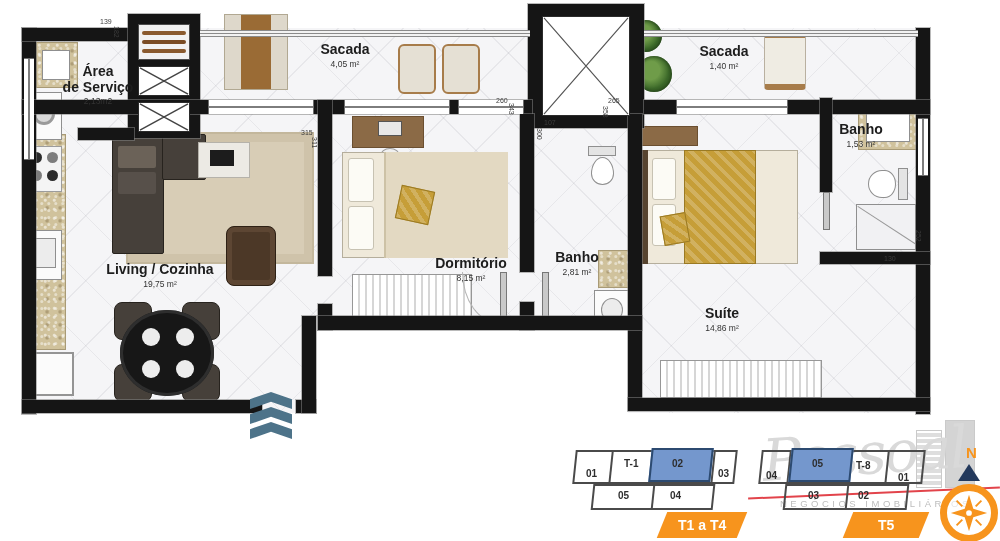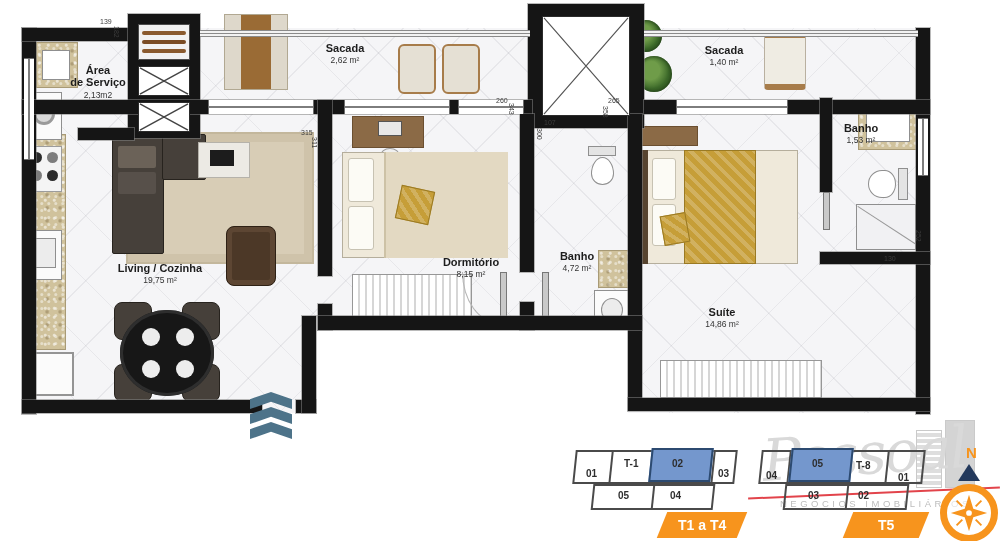--- a/index.html
+++ b/index.html
@@ -24,21 +24,21 @@
        radial-gradient(circle at 40% 80%, rgba(255,255,255,.45) 1px, transparent 2px);
      background-size:9px 9px,13px 13px,7px 7px;border:1px solid #a89a76;box-sizing:border-box;}
   .white-fix{background:#fbfbfb;border:1.5px solid #8f8f8f;box-sizing:border-box;}
   .louver{background:repeating-linear-gradient(90deg,#ffffff 0 5px,#d6d6d6 5px 7px);
           border:1.5px solid #979797;box-sizing:border-box;}
   .wood{background:#8b6a46;border:1px solid #6b4f30;box-sizing:border-box;}
   .rug{background:#d8cdb6;box-shadow:inset 0 0 0 2px #c3b79c, inset 0 0 0 10px #cfc3aa;}
   .dark{background:#46403a;border:1px solid #27231e;box-sizing:border-box;border-radius:2px;}
   .gold{background-color:#c69e38;background-image:repeating-linear-gradient(45deg, rgba(255,255,255,.20) 0 4px, transparent 4px 9px);border:1px solid #9a7a24;box-sizing:border-box;}
   .room-label{color:#1d1d1d;text-align:center;line-height:1.12;}
-  .room-label .nm{font-weight:bold;font-size:11px;display:block;}
+  .room-label .nm{font-weight:bold;font-size:14px;display:block;}
   .room-label .ar{font-size:8.5px;color:#333;display:block;margin-top:2px;}
   .dim{font-size:7px;color:#3c3c3c;white-space:nowrap;}
   .dim.rot{transform:rotate(90deg);transform-origin:left top;}
   .chev{width:42px;height:17px;background:#4d7389;
         clip-path:polygon(50% 0%,100% 42%,100% 100%,50% 58%,0% 100%,0% 42%);}
   .xbox{background:#fff;border:1.5px solid #2b2b2b;box-sizing:border-box;}
   .xbox svg{width:100%;height:100%;display:block;}
   
   .kp{border:2px solid #4a4a4a;background:#fff;box-sizing:border-box;}
   .kp-unit{position:absolute;font-size:10px;font-weight:bold;color:#2e2e2e;}
@@ -203,37 +203,37 @@
 <div class="abs chev" style="left:250px;top:407px;"></div>
 <div class="abs chev" style="left:250px;top:422px;"></div>
 
 <div class="abs room-label" style="left:52px;top:64px;width:92px;">
   <span class="nm">Área</span>
   <span class="nm">de Serviço</span>
   <span class="ar">2,13m2</span>
 </div>
 <div class="abs room-label" style="left:300px;top:42px;width:90px;">
   <span class="nm">Sacada</span>
-  <span class="ar">2,62 m²</span>
+  <span class="ar">4,05 m²</span>
 </div>
 <div class="abs room-label" style="left:688px;top:44px;width:72px;">
   <span class="nm">Sacada</span>
   <span class="ar">1,40 m²</span>
 </div>
 <div class="abs room-label" style="left:830px;top:122px;width:62px;">
   <span class="nm">Banho</span>
   <span class="ar">1,53 m²</span>
 </div>
 <div class="abs room-label" style="left:418px;top:256px;width:106px;">
   <span class="nm">Dormitório</span>
   <span class="ar">8,15 m²</span>
 </div>
 <div class="abs room-label" style="left:546px;top:250px;width:62px;">
   <span class="nm">Banho</span>
-  <span class="ar">4,72 m²</span>
+  <span class="ar">2,81 m²</span>
 </div>
 <div class="abs room-label" style="left:104px;top:262px;width:112px;">
   <span class="nm">Living / Cozinha</span>
   <span class="ar">19,75 m²</span>
 </div>
 <div class="abs room-label" style="left:686px;top:306px;width:72px;">
   <span class="nm">Suíte</span>
   <span class="ar">14,86 m²</span>
 </div>
 

